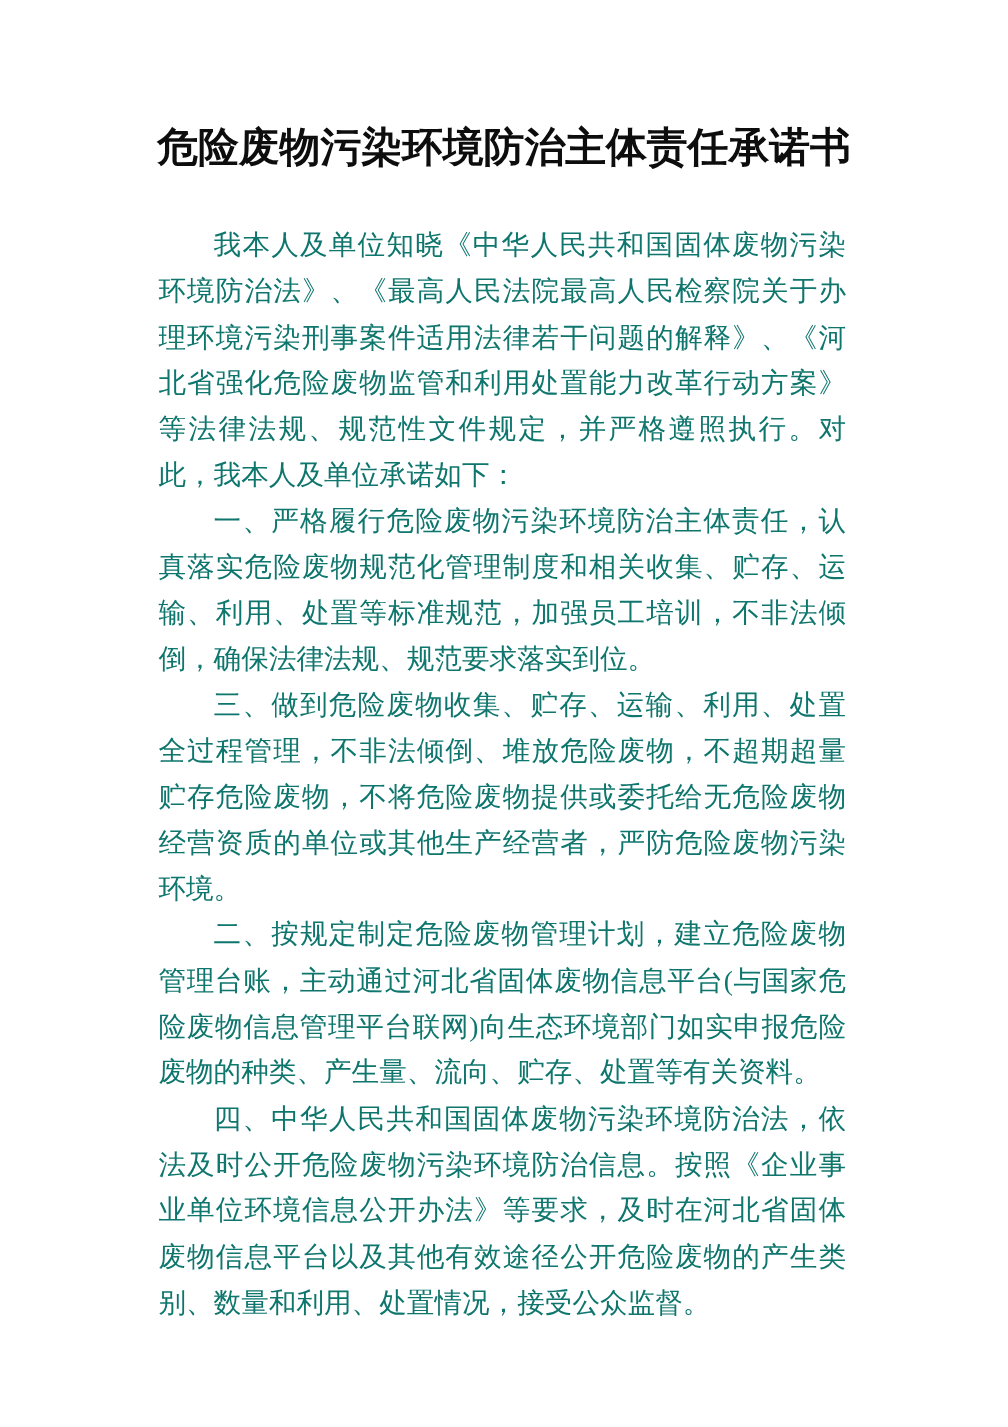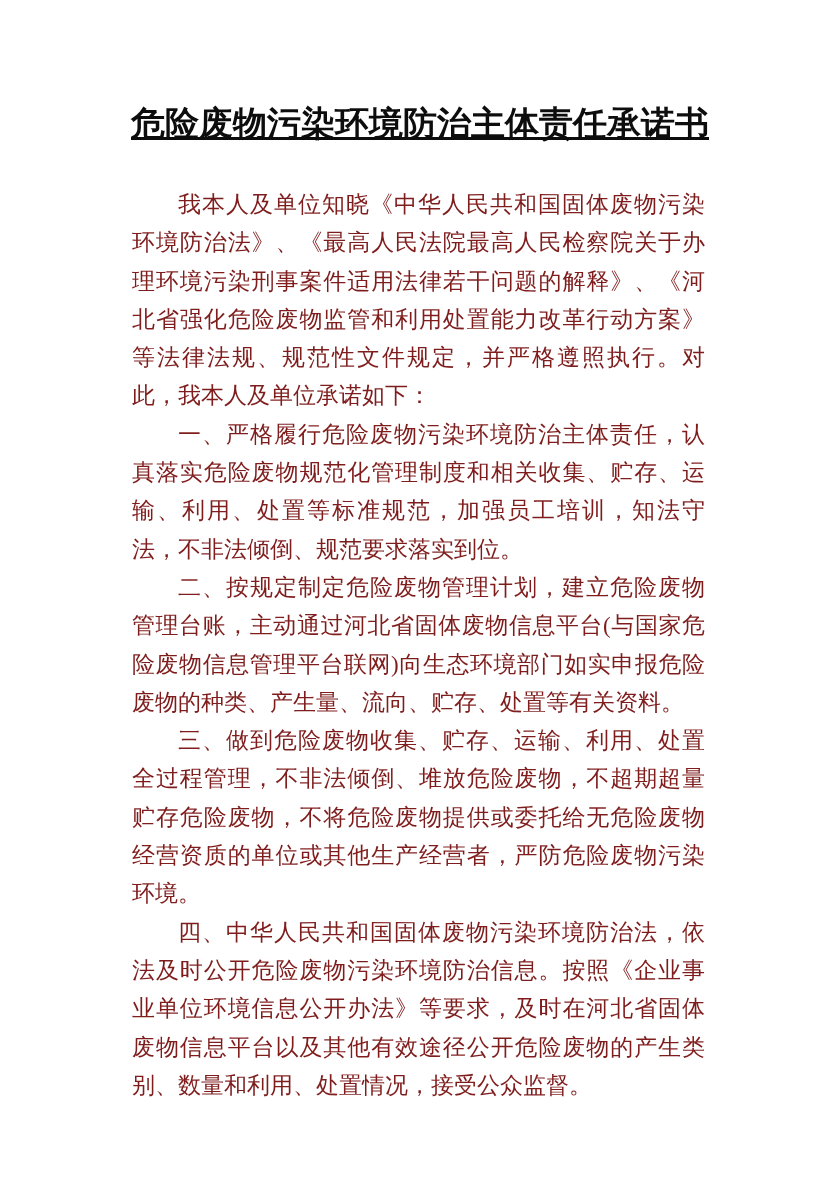--- a/index.html
+++ b/index.html
@@ -22,46 +22,45 @@
       left: 0;
       width: 100%;
       margin: 0;
       text-align: center;
       font-family: "Liberation Sans", "DejaVu Sans", sans-serif;
       font-weight: bold;
       font-size: 34px;
       line-height: 44px;
       letter-spacing: 0px;
       color: #0d0d0d;
-      text-decoration: underline;
     }
     .doc-body {
       position: absolute;
       top: 186px;
       left: 132px;
       width: 573px;
       font-size: 23px;
       line-height: 38.3px;
       text-align: justify;
       text-justify: inter-character;
-      color: #7f1d1d;
+      color: #0f766e;
     }
     .doc-body p {
       margin: 0;
       padding: 0;
       text-indent: 2em;
       word-break: break-all;
     }
   </style>
 </head>
 <body>
 
 <div class="page">
   <h1 class="doc-title">危险废物污染环境防治主体责任承诺书</h1>
 
   <div class="doc-body">
     <p>我本人及单位知晓《中华人民共和国固体废物污染环境防治法》、《最高人民法院最高人民检察院关于办理环境污染刑事案件适用法律若干问题的解释》、《河北省强化危险废物监管和利用处置能力改革行动方案》等法律法规、规范性文件规定，并严格遵照执行。对此，我本人及单位承诺如下：</p>
-    <p>一、严格履行危险废物污染环境防治主体责任，认真落实危险废物规范化管理制度和相关收集、贮存、运输、利用、处置等标准规范，加强员工培训，知法守法，不非法倾倒、规范要求落实到位。</p>
+    <p>一、严格履行危险废物污染环境防治主体责任，认真落实危险废物规范化管理制度和相关收集、贮存、运输、利用、处置等标准规范，加强员工培训，不非法倾倒，确保法律法规、规范要求落实到位。</p>
+    <p>三、做到危险废物收集、贮存、运输、利用、处置全过程管理，不非法倾倒、堆放危险废物，不超期超量贮存危险废物，不将危险废物提供或委托给无危险废物经营资质的单位或其他生产经营者，严防危险废物污染环境。</p>
     <p>二、按规定制定危险废物管理计划，建立危险废物管理台账，主动通过河北省固体废物信息平台(与国家危险废物信息管理平台联网)向生态环境部门如实申报危险废物的种类、产生量、流向、贮存、处置等有关资料。</p>
-    <p>三、做到危险废物收集、贮存、运输、利用、处置全过程管理，不非法倾倒、堆放危险废物，不超期超量贮存危险废物，不将危险废物提供或委托给无危险废物经营资质的单位或其他生产经营者，严防危险废物污染环境。</p>
     <p>四、中华人民共和国固体废物污染环境防治法，依法及时公开危险废物污染环境防治信息。按照《企业事业单位环境信息公开办法》等要求，及时在河北省固体废物信息平台以及其他有效途径公开危险废物的产生类别、数量和利用、处置情况，接受公众监督。</p>
   </div>
 </div>
 
 </body></html>

